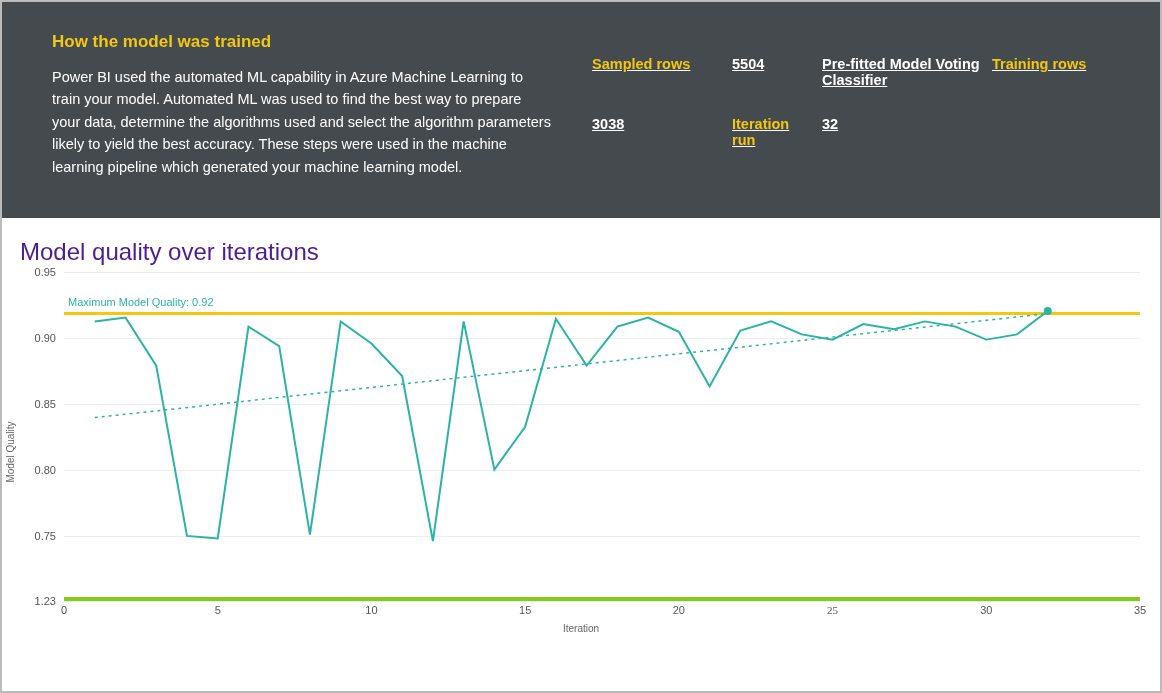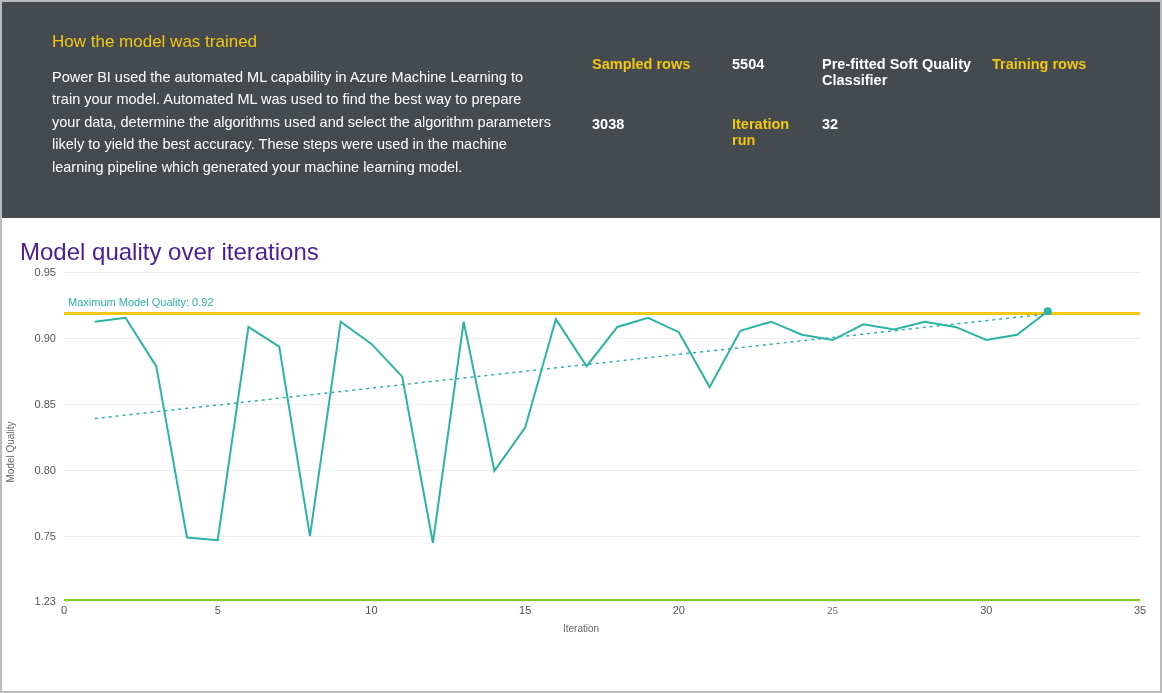--- a/index.html
+++ b/index.html
@@ -15,38 +15,39 @@
     background: #444a4e;
     color: #fff;
     padding: 30px 50px 40px 50px;
     display: flex;
     gap: 40px;
   }
   .intro { flex: 0 0 500px; }
   .intro h2 {
     color: #f2c811;
     font-size: 17px;
-    font-weight: 400;
+    font-weight: 700;
     margin-bottom: 14px;
   }
   .intro p {
     font-size: 14.5px;
     line-height: 1.55;
     color: #fff;
   }
   .metrics {
     flex: 1;
     display: grid;
     grid-template-columns: 130px 80px 160px 1fr;
     grid-template-rows: auto auto;
     column-gap: 10px;
     row-gap: 28px;
     align-content: start;
     padding-top: 24px;
     font-size: 14.5px;
+    text-decoration: underline;
   }
   .metric-label { color: #f2c811; font-weight: 600; }
   .metric-value { color: #fff; font-weight: 600; }
   .chart-section {
     padding: 20px 14px 10px 14px;
   }
   .chart-title {
     font-size: 24px;
     font-weight: 400;
     color: #4c1d95;
@@ -76,21 +77,21 @@
     position: absolute;
     left: 0; width: 32px;
     text-align: right;
     font-size: 11px;
     color: #555;
     transform: translateY(-50%);
   }
   .plot {
     position: absolute;
     left: 48px; right: 6px; top: 0; bottom: 30px;
-    border-bottom: 3px solid #84cc16;
+    border-bottom: 5px solid #84cc16;
   }
   .hline {
     position: absolute; left: 0; right: 0;
     border-top: 1px solid #eee;
   }
   .max-line {
     position: absolute; left: 0; right: 0;
     border-top: 3px solid #f2c811;
   }
   .max-label {
@@ -122,21 +123,21 @@
 <body>
 
 <div class="top-panel">
   <div class="intro">
     <h2>How the model was trained</h2>
     <p>Power BI used the automated ML capability in Azure Machine Learning to train your model. Automated ML was used to find the best way to prepare your data, determine the algorithms used and select the algorithm parameters likely to yield the best accuracy. These steps were used in the machine learning pipeline which generated your machine learning model.</p>
   </div>
   <div class="metrics">
     <div class="metric-label">Sampled rows</div>
     <div class="metric-value">5504</div>
-    <div class="metric-value">Pre-fitted Soft Quality Classifier</div>
+    <div class="metric-value">Pre-fitted Model Voting Classifier</div>
     <div class="metric-label">Training rows</div>
     <div class="metric-value">3038</div>
     <div class="metric-label">Iteration run</div>
     <div class="metric-value">32</div>
   </div>
 </div>
 
 <div class="chart-section">
   <div class="chart-title">Model quality over iterations</div>
   <div class="chart-wrap">

